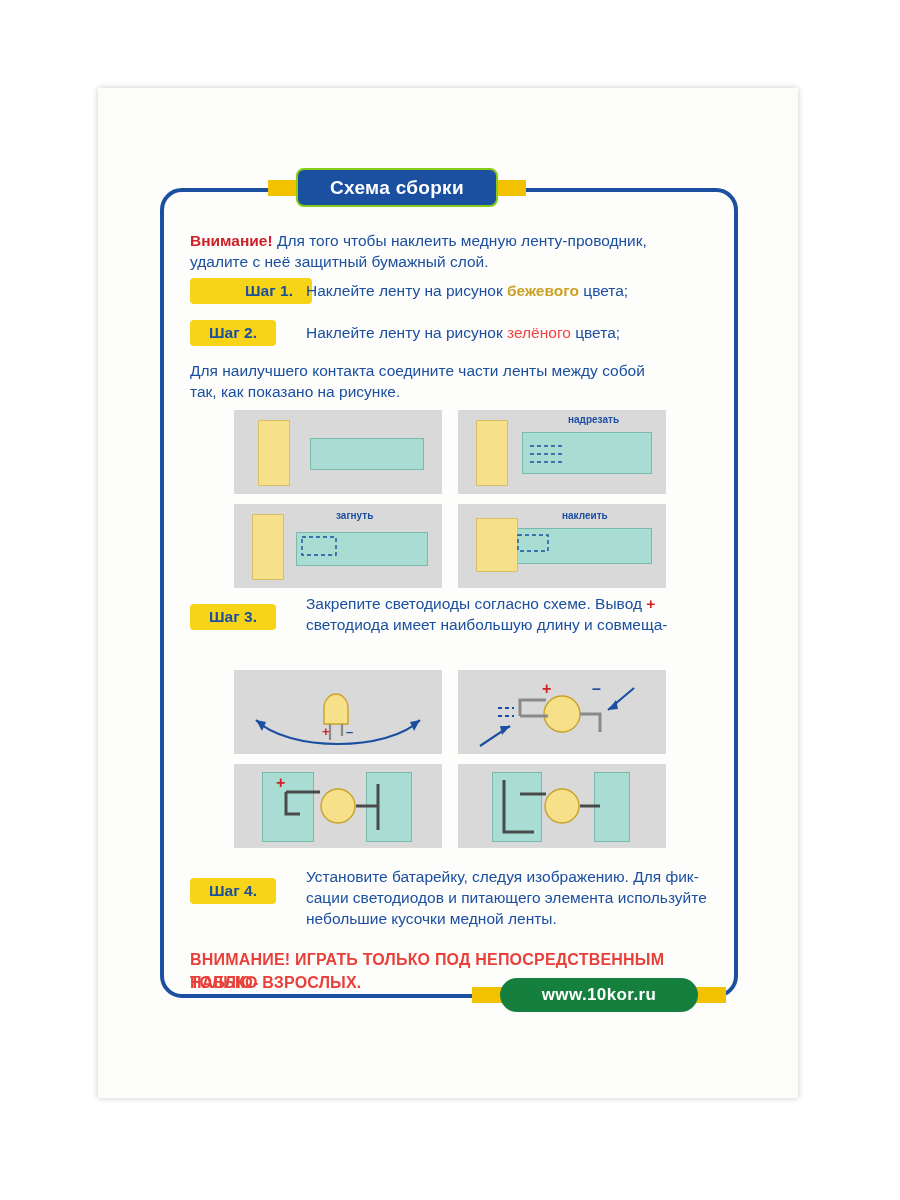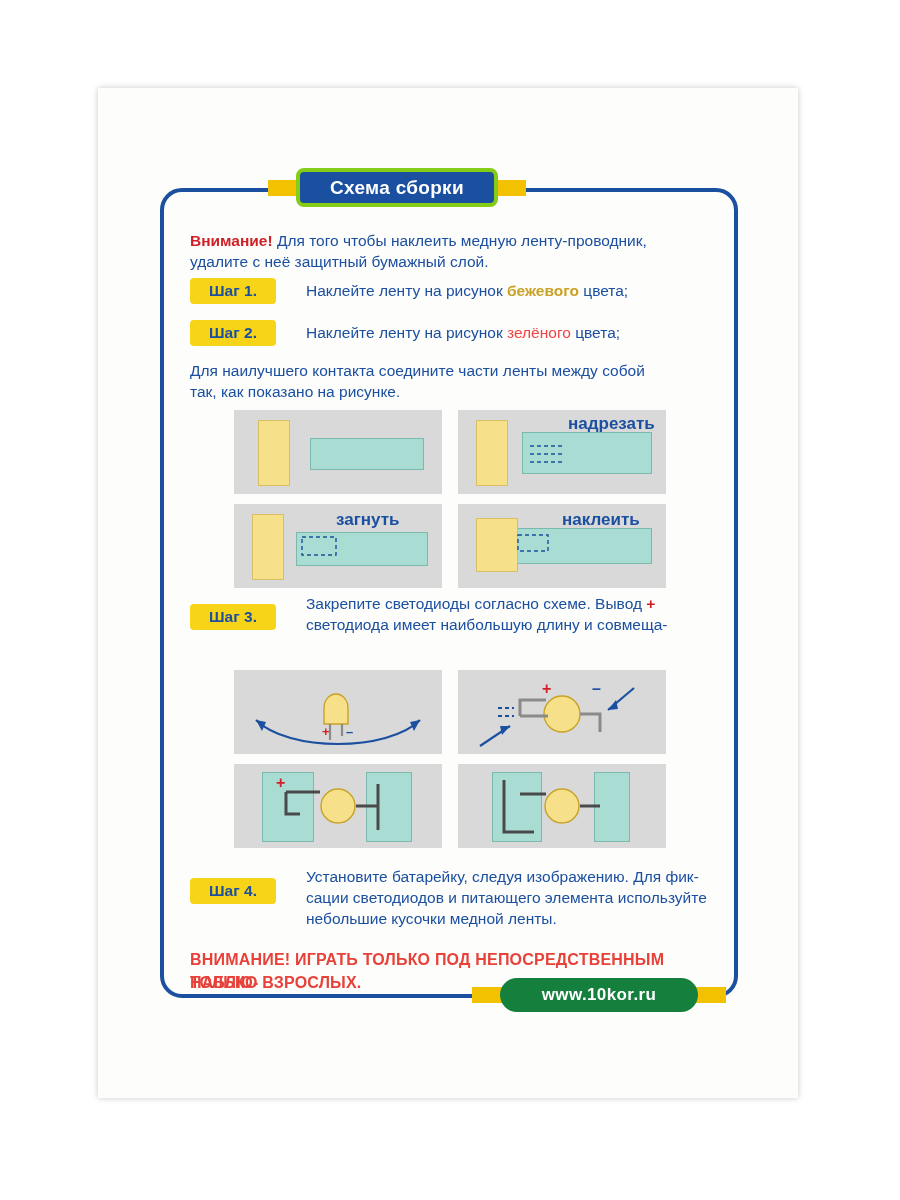--- a/index.html
+++ b/index.html
@@ -41,21 +41,21 @@
     height: 16px;
   }
   .title-badge {
     position: absolute;
     left: 198px;
     top: 80px;
     width: 202px;
     height: 39px;
     background: #1b4fa0;
     border-radius: 8px;
-    border: 4px solid #84cc16;
+    border: 2px solid #84cc16;
     display: flex;
     align-items: center;
     justify-content: center;
     box-sizing: border-box;
   }
   .title-badge span {
     color: #ffffff;
     font-size: 19px;
     font-weight: bold;
     letter-spacing: 0.3px;
@@ -117,21 +117,21 @@
 
   .panel {
     position: absolute;
     background: #d9d9d9;
   }
   .tape-yellow { position:absolute; background:#f7e08a; border:1px solid #d8bf63; }
   .tape-green  { position:absolute; background:#a9dcd3; border:1px solid #7ab9ae; }
   .lbl {
     position: absolute;
     color: #1b4fa0;
-    font-size: 17px;
+    font-size: 10px;
     font-weight: bold;
   }
   .bottom-warn {
     position: absolute;
     color: #e8413a;
     font-size: 16px;
     font-weight: bold;
     line-height: 23px;
     letter-spacing: 0.2px;
   }
@@ -153,21 +153,21 @@
     <span>Схема сборки</span>
   </div>
 
   <div class="content">
 
     <div class="txt" style="left:92px; top:142px; width:490px;">
       <span class="warn">Внимание!</span>
       <span>Для того чтобы наклеить медную ленту-проводник, удалите с неё защитный  бумажный слой.</span>
     </div>
 
-    <div class="step-chip" style="left:92px; top:190px;">
+    <div class="step-chip" style="left:92px; top:190px;padding-left:36px;">
       <span>Шаг 1.</span>
     </div>
     <div class="txt" style="left:208px; top:192px; width:400px;">
       <span>Наклейте ленту на рисунок </span><span class="beige">бежевого</span><span> цвета;</span>
     </div>
 
     <div class="step-chip" style="left:92px; top:232px;">
       <span>Шаг 2.</span>
     </div>
     <div class="txt" style="left:208px; top:234px; width:400px;">

